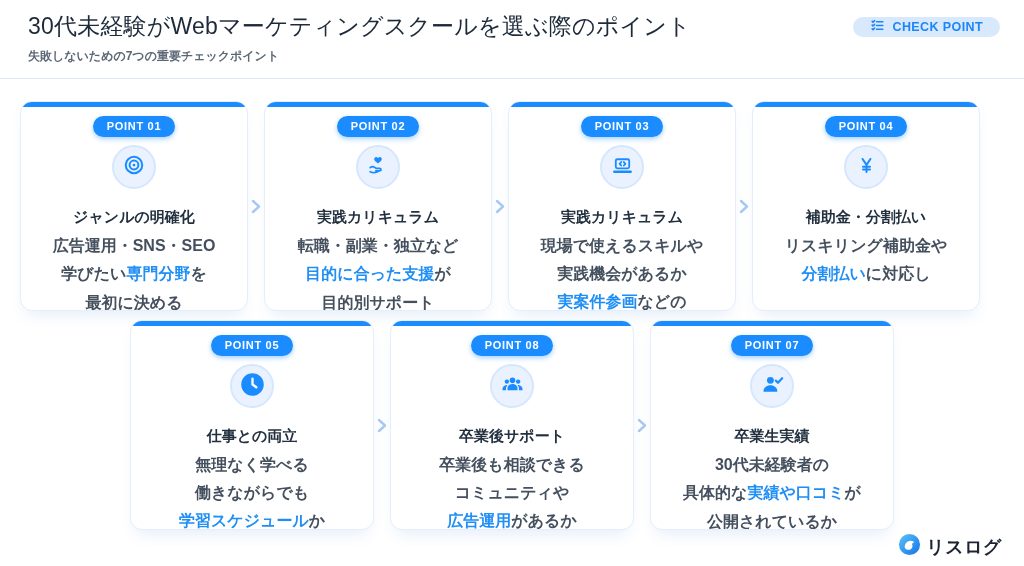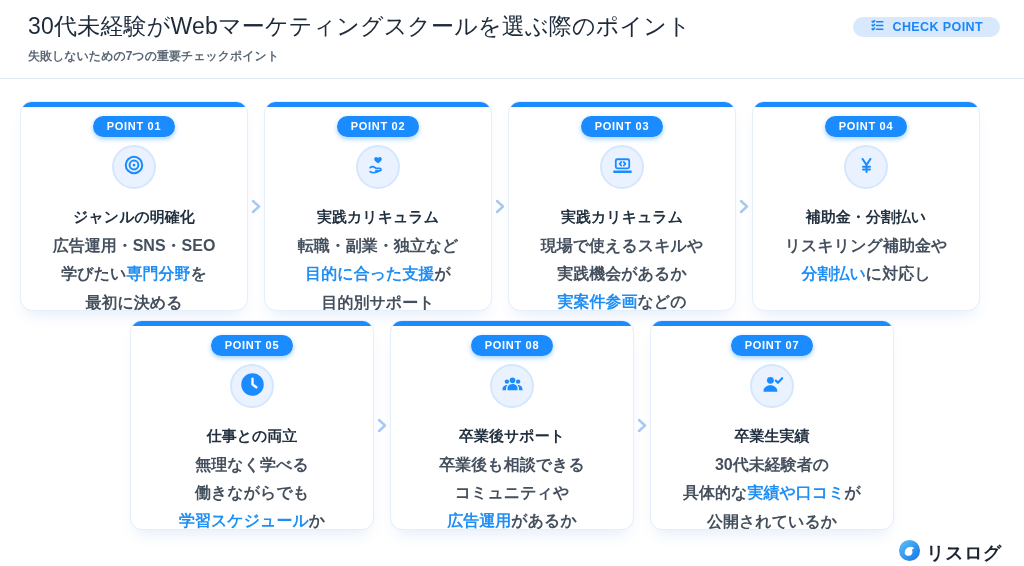--- a/index.html
+++ b/index.html
@@ -49,21 +49,21 @@
   }
   .icon-circle {
     width:44px; height:44px; border-radius:50%;
     background:#e9f2fe; border:2px solid #d5e7fd;
     margin:8px auto 0; display:flex; align-items:center; justify-content:center;
   }
   .card-title { font-size:15px; font-weight:800; color:#22303f; margin-top:19px; }
   .card-body { margin-top:5px; font-size:16px; line-height:1.75; color:#45505e; font-weight:600; }
   .hl { color:var(--highlight); font-weight:800;font-family:Liberation Mono, monospace; }
   .chev { width:16px; display:flex; align-items:center; justify-content:center; flex:none; }
-  .logo { position:absolute; right:22px; bottom:0; display:flex; align-items:center; gap:5px;margin-top:32px; }
+  .logo { position:absolute; right:22px; bottom:6px; display:flex; align-items:center; gap:5px;margin-top:32px; }
   .logo-text { font-size:18px; font-weight:900; color:#1b2430; letter-spacing:.5px; }
 </style>
 </head>
 <body>
 
 <div class="header">
   <h1 class="page-title">30代未経験がWebマーケティングスクールを選ぶ際のポイント</h1>
   <div class="page-subtitle">失敗しないための7つの重要チェックポイント</div>
   <div class="check-badge">
     <span>

